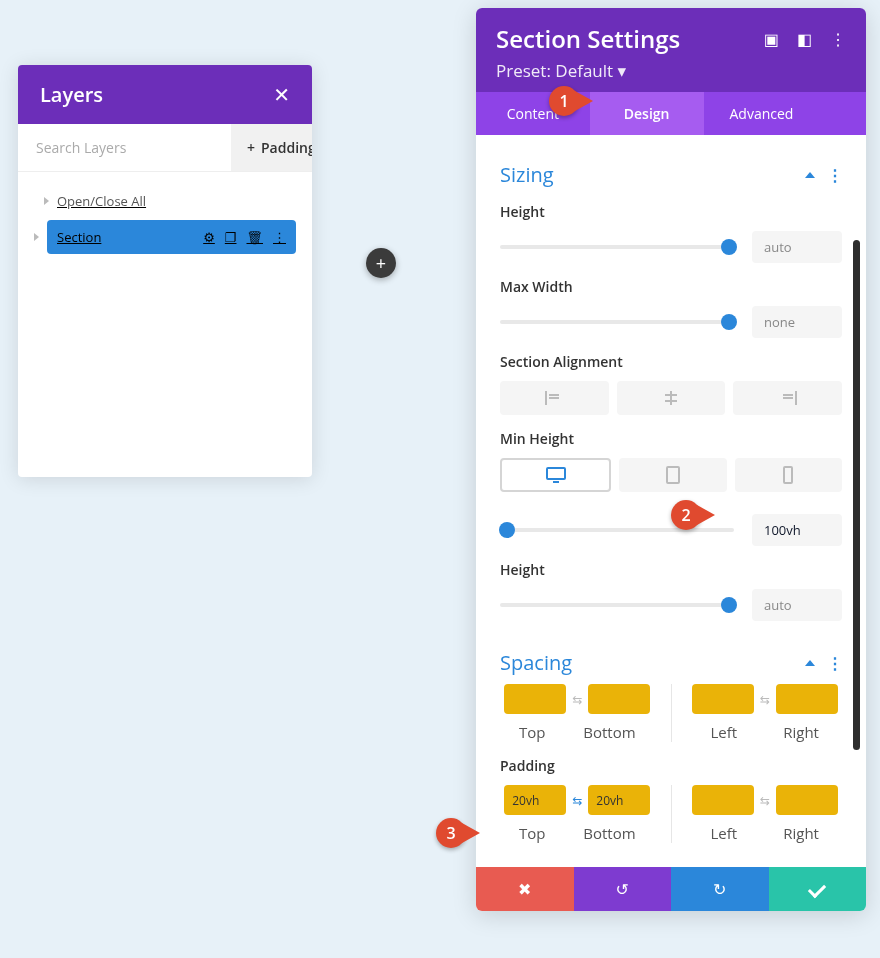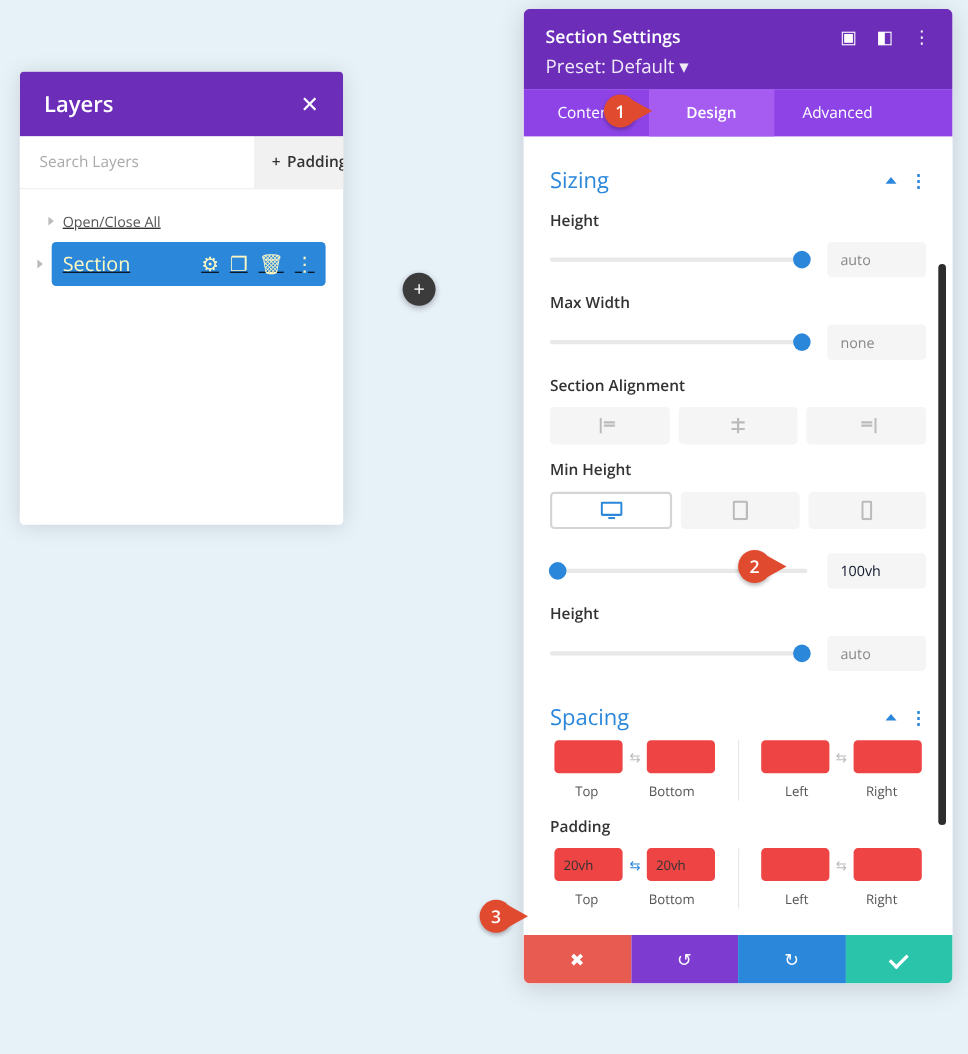--- a/index.html
+++ b/index.html
@@ -10,33 +10,33 @@
   .layers-header { background: #6c2eb9; color: #fff; display: flex; align-items: center; justify-content: space-between; padding: 16px 22px; }
   .layers-header h2 { font-size: 20px; font-weight: 600; }
   .close-x { font-size: 20px; cursor: pointer; }
   .layers-searchbar { display: flex; align-items: stretch; border-bottom: 1px solid #eee; }
   .layers-searchbar input { flex: 1; border: none; padding: 14px 18px; font-size: 14px; color: #333; }
   .layers-searchbar input::placeholder { color: #aaa; }
   .filter-btn { display: flex; align-items: center; gap: 6px; background: #f1f1f1; border: none; padding: 0 16px; font-size: 14px; color: #333; cursor: pointer; font-weight:600;}
   .layers-body { padding: 12px 16px; text-decoration: underline; }
   .open-close { color: #555; font-size: 13px; padding: 8px 10px 10px 10px; display:flex; align-items:center; gap:8px;}
   .tree-caret { width:0;height:0;border-top:4px solid transparent;border-bottom:4px solid transparent;border-left:5px solid #bbb; display:inline-block;}
-  .section-item { background: #2b87da; color: #fef9c3; border-radius: 4px; padding: 8px 10px; display: flex; align-items: center; font-size: 18px; gap:8px;}
+  .section-item { background: #2b87da; color: #000000; border-radius: 4px; padding: 8px 10px; display: flex; align-items: center; font-size: 13px; gap:8px;}
   .section-item .label { flex: 1; }
   .section-icons { display: flex; gap: 10px; align-items: center; }
   .section-icons span { cursor: pointer; }
 
   
   .round-plus { position: absolute; left: 366px; top: 248px; width: 30px; height: 30px; background: #3b3b3b; color: #fff; border-radius: 50%; display: flex; align-items: center; justify-content: center; font-size: 18px; cursor: pointer; box-shadow: 0 2px 6px rgba(0,0,0,0.3);}
 
   
   .settings-panel { position: absolute; right: 14px; top: 8px; width: 390px; background: #fff; border-radius: 6px; box-shadow: 0 4px 24px rgba(0,0,0,0.15); overflow: hidden; }
   .settings-header { background: #6c2eb9; color: #fff; padding: 14px 20px 10px 20px; }
   .settings-title-row { display: flex; align-items: center; justify-content: space-between; }
-  .settings-title-row h2 { font-size: 16px; font-weight: 600; }
+  .settings-title-row h2 { font-size: 24px; font-weight: 600; }
   .header-icons { display: flex; gap: 18px; font-size: 16px; }
   .header-icons span { cursor: pointer; }
   .preset { font-size: 17px; margin-top: 4px; opacity: 0.9; }
   .tabs { display: flex; background: #8e43e7; }
   .tab { flex: 1; text-align: center; padding: 12px 0; color: #fff; font-size: 14px; cursor: pointer; }
   .tab.active { background: #a65cf0; font-weight: 600; }
   .tab:last-child { flex:1.2; text-align:left; padding-left:26px;}
   .settings-body { padding: 12px 24px 24px 24px; max-height: 760px; overflow-y: auto; position:relative;}
   .settings-body::-webkit-scrollbar{width:6px;} .settings-body::-webkit-scrollbar-thumb{background:#333;border-radius:3px;}
   .group-head { display: flex; align-items: center; justify-content: space-between; margin: 14px 0 8px 0; }
@@ -53,24 +53,24 @@
   .val-box { width: 90px; height: 32px; background: #f5f5f5; border-radius: 4px; display: flex; align-items: center; padding: 0 12px; color: #888; font-size: 13px; }
   .val-box.filled { color:#0f172a; font-weight:500;}
 
   .seg3 { display: flex; gap: 8px; margin-top:8px;}
   .seg3 .seg { flex: 1; height: 34px; background: #f5f5f5; border-radius: 4px; display: flex; align-items: center; justify-content: center; cursor: pointer; color:#999;}
   .seg3 .seg.active { background: #fff; border: 1px solid #2b87da; color:#2b87da;}
   .seg3.outline .seg.active{border:2px solid #d5d5d5; color:#2b87da;}
 
   .spacing-grid { display: flex; align-items: flex-start; gap: 14px; }
   .spacing-pair { display:flex; align-items:center; gap:6px; justify-content:center;}
-  .sp-input { width: 62px; height: 30px; background: #ef4444; border-radius: 4px; display:flex; align-items:center; justify-content:flex-start; padding:0 8px; font-size:12px; color:#333;}
+  .sp-input { width: 62px; height: 30px; background: #eab308; border-radius: 4px; display:flex; align-items:center; justify-content:flex-start; padding:0 8px; font-size:12px; color:#333;}
   .sp-input.empty{color:#aaa;}
   .link-icon { color:#bbb; font-size:12px; }
-  .sp-label-row { display:flex; justify-content:space-around; margin-top:8px; font-size:12px; color:#555;}
+  .sp-label-row { display:flex; justify-content:space-around; margin-top:8px; font-size:15px; color:#555;}
   .vsep { width:1px; background:#e6e6e6; align-self:stretch; margin:0 2px;}
   .half{flex:1;}
 
   .bottom-actions { display: flex; height: 44px; }
   .bottom-actions .ab { flex: 1; display: flex; align-items: center; justify-content: center; color: #fff; font-size: 16px; cursor: pointer; }
   .ab.cancel { background: #e85b51; }
   .ab.undo   { background: #7e3bd0; }
   .ab.redo   { background: #2b87da; }
   .ab.save   { background: #29c4a9; }
 

